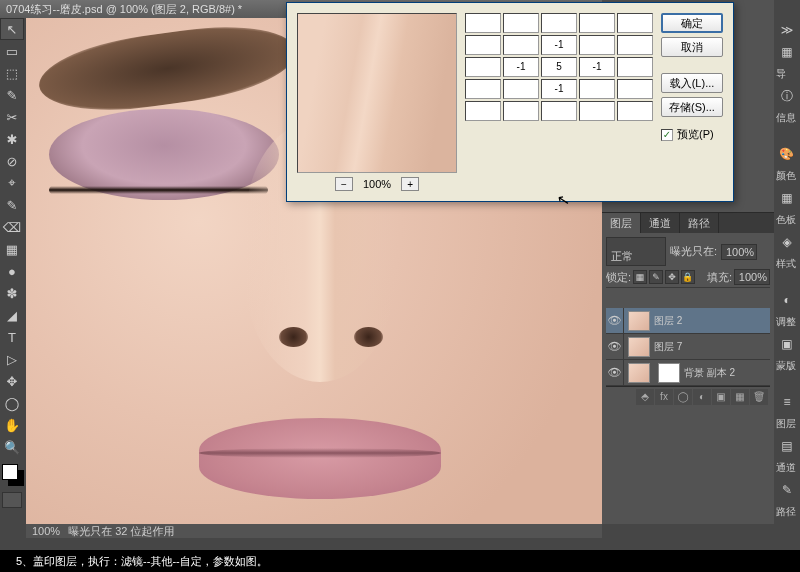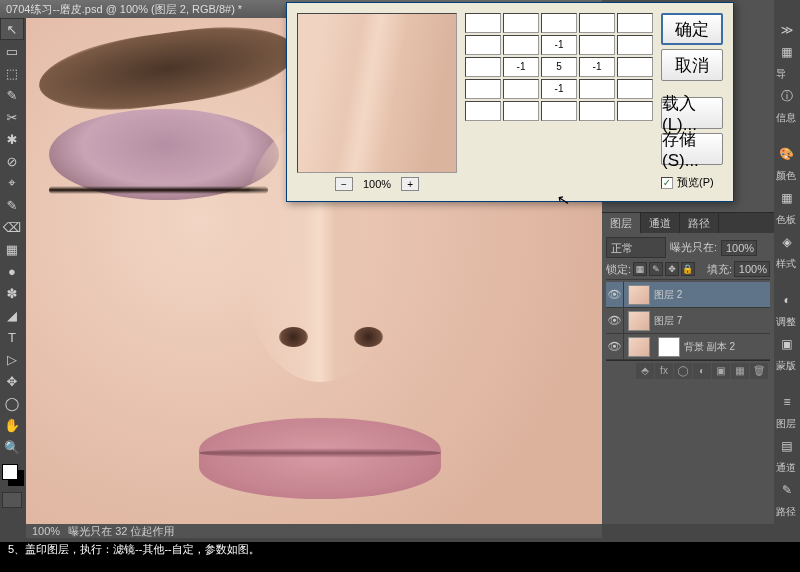--- a/index.html
+++ b/index.html
@@ -21,36 +21,36 @@
 .brow{position:absolute;left:2%;top:3%;width:45%;height:14%;background:radial-gradient(ellipse at center,#4a3528,#7a5a45 70%,transparent 80%);border-radius:50%/60%;transform:rotate(-8deg)}
 .lid{position:absolute;left:4%;top:18%;width:40%;height:18%;background:radial-gradient(ellipse at 50% 40%,#b58fa3,#c9a4b5 50%,#8a6471 90%);border-radius:50%}
 .lashes{position:absolute;left:4%;top:30%;width:38%;height:8%;background:linear-gradient(transparent 40%,#1a0f0a 50%,transparent 60%);border-radius:50%}
 .nose{position:absolute;left:38%;top:20%;width:26%;height:52%;background:linear-gradient(90deg,transparent,#f0d2c0 40%,#f5dcc9 50%,#e8c5b0 60%,transparent);border-radius:50%/40%}
 .nostril{position:absolute;left:44%;top:61%;width:5%;height:4%;background:radial-gradient(circle,#3a241a,#6b4a3a 70%,transparent);border-radius:50%}
 .nostril.r{left:57%}
 .lips{position:absolute;left:30%;top:79%;width:42%;height:16%;background:radial-gradient(ellipse at 50% 45%,#d89ba5,#c68590 60%,#b77384);border-radius:50%/40%}
 .lipline{position:absolute;left:30%;top:85%;width:42%;height:2%;background:linear-gradient(transparent,#8a5560,transparent);border-radius:50%}
 .sig{position:absolute;right:10px;bottom:10px;font-family:cursive;font-size:22px;font-style:italic;color:#3a2418}
 .statusbar{position:absolute;left:26px;right:198px;bottom:34px;height:14px;background:#535353;color:#ccc;display:flex;align-items:center;gap:8px;padding:0 6px;font-size:10px}
-.instruction{position:absolute;left:0;right:0;bottom:0;height:30px;background:#000;color:#fff;display:flex;align-items:flex-start;padding:0 8px;font-size:13px}
+.instruction{position:absolute;left:0;right:0;bottom:0;height:22px;background:#000;color:#fff;display:flex;align-items:center;padding:0 16px;font-size:13px}
 .instruction .wm{position:absolute;right:8px;color:#555;font-size:10px}
 .rightdock{position:absolute;right:0;top:0;width:198px;height:524px;background:#464646;display:flex}
 .panelstack{width:172px;background:#535353;display:flex;flex-direction:column}
 .iconstrip{width:26px;background:#464646;display:flex;flex-direction:column;gap:2px;padding-top:20px}
 .istrip{height:20px;display:flex;align-items:center;justify-content:center;color:#ccc;font-size:12px}
 .istrip.lbl{font-size:10px;justify-content:flex-start;padding-left:2px}
 .panel{border-top:1px solid #2a2a2a}
 .panel-tabs{height:20px;display:flex;background:#3a3a3a}
 .ptab{padding:3px 8px;color:#ccc;background:#535353;border-right:1px solid #2a2a2a}
 .ptab.off{background:#3a3a3a}
 .panel-body{background:#535353;padding:4px;color:#ccc}
 .layer-controls{display:flex;gap:4px;align-items:center;font-size:10px;margin-bottom:3px}
-.lc-select{background:#464646;border:1px solid #333;color:#ccc;padding:3px 12px 1px 4px;width:60px}
+.lc-select{background:#464646;border:1px solid #333;color:#ccc;padding:11px 12px 1px 4px;width:60px}
 .lc-num{background:#464646;border:1px solid #333;color:#ccc;width:36px;text-align:right;padding:1px 2px}
-.lock-row{display:flex;gap:2px;align-items:center;font-size:10px;margin-bottom:2px;border-bottom:1px solid #3a3a3a;padding-bottom:2px}
+.lock-row{display:flex;gap:2px;align-items:center;font-size:10px;margin-bottom:20px;border-bottom:1px solid #3a3a3a;padding-bottom:2px}
 .lock-ico{width:14px;height:14px;background:#464646;border:1px solid #333;display:flex;align-items:center;justify-content:center;font-size:9px}
 .layer{display:flex;align-items:center;height:26px;border-bottom:1px solid #3a3a3a}
 .layer.sel{background:#5f7489}
 .eye{width:18px;text-align:center;font-size:11px;border-right:1px solid #3a3a3a;height:100%;display:flex;align-items:center;justify-content:center}
 .thumb{width:22px;height:20px;background:linear-gradient(135deg,#f2d5c4,#dcb29d);border:1px solid #888;margin:0 4px}
 .layer-name{flex:1;font-size:10px}
 .layer-foot{height:20px;display:flex;justify-content:flex-end;gap:1px;align-items:center;border-top:1px solid #2a2a2a;padding:0 2px}
 .lf-btn{width:18px;height:16px;background:#4a4a4a;display:flex;align-items:center;justify-content:center;font-size:10px;color:#aaa}
 .brand{position:absolute;right:30px;top:2px;color:#888;font-size:10px;display:flex;gap:6px}
 
@@ -62,21 +62,21 @@
 .pv{width:160px;height:160px;border:1px inset #999;background:linear-gradient(100deg,#f0d3c1 15%,#e9c8b4 35%,#f3d8c6 45%,#e5c1ab 60%,#dbb49e 85%);position:relative;overflow:hidden}
 .pv-ctrl{display:flex;justify-content:center;align-items:center;gap:10px;margin-top:4px}
 .pv-btn{width:18px;height:14px;background:#efefef;border:1px solid #888;display:flex;align-items:center;justify-content:center;font-size:10px}
 .grid-area{flex:1}
 .matrix{display:grid;grid-template-columns:repeat(5,36px);grid-template-rows:repeat(5,20px);gap:2px;margin-bottom:10px}
 .cell{border:1px inset #999;background:#fff;text-align:center;font-size:10px;line-height:18px}
 .scale-row{display:flex;gap:6px;align-items:center;font-size:11px}
 .scale-in{width:42px;border:1px inset #999;background:#fff;padding:1px 2px}
 .scale-in.foc{background:#316ac5;color:#fff}
 .dlg-btns{width:74px;display:flex;flex-direction:column;gap:4px}
-.dbtn{height:32px;background:linear-gradient(#fff,#e8e8e8);border:1px solid #888;border-radius:2px;font-size:17px;display:flex;align-items:center;justify-content:center}
+.dbtn{height:20px;background:linear-gradient(#fff,#e8e8e8);border:1px solid #888;border-radius:2px;font-size:11px;display:flex;align-items:center;justify-content:center}
 .dbtn.def{border:2px solid #3a6ea5}
 .chk-row{display:flex;align-items:center;gap:4px;margin-top:6px;font-size:11px}
 .chk{width:12px;height:12px;border:1px inset #999;background:#fff;display:flex;align-items:center;justify-content:center;font-size:10px;color:#2a7a2a}
 .cursor{position:absolute;left:557px;top:191px;font-size:15px;color:#000;z-index:60;transform:rotate(-12deg)}
 </style>
 </head>
 <body>
 
 <div class="tabbar">
   <span>0704练习--磨皮.psd @ 100% (图层 2, RGB/8#) *</span>

